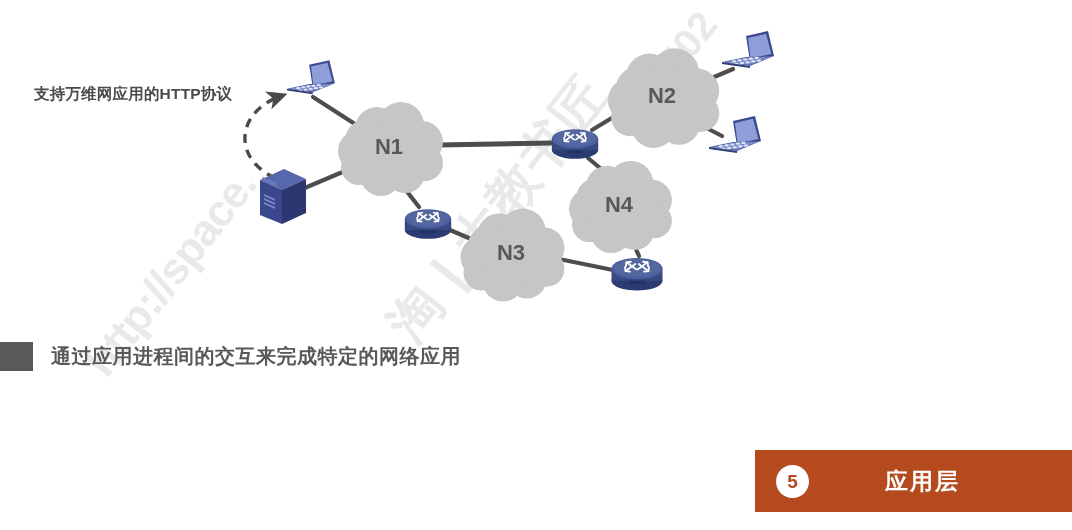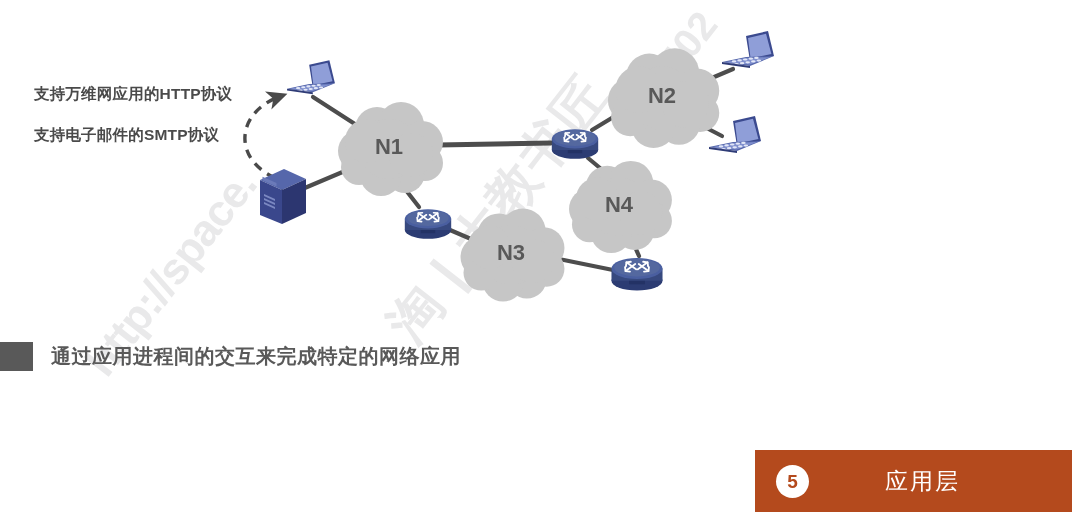--- a/index.html
+++ b/index.html
@@ -60,36 +60,35 @@
     position:absolute;left:755px;top:450px;width:317px;height:62px;
     background:#b44a1d;display:flex;align-items:center;
   }
   .banner-badge{
     margin-left:21px;width:33px;height:33px;border-radius:50%;
     background:#ffffff;color:#b44a1d;flex:none;
     display:flex;align-items:center;justify-content:center;
     font-size:19px;font-weight:700;line-height:1;
   }
   .banner-title{
-    margin-left:76px;color:#ffffff;font-size:23px;font-weight:400;
+    margin-left:76px;color:#ffffff;font-size:23px;font-weight:700;
     letter-spacing:2px;white-space:nowrap;
   }
 </style>
 </head>
 <body>
 
 <div id="slide">
 
   <div class="wm wm-url">http://space.</div>
   <div class="wm wm-cn">淘 | 大教书匠</div>
   <div class="wm wm-num">96402</div>
 
   <div class="proto-list">
     <div class="proto-line">支持万维网应用的HTTP协议</div>
-    <div class="proto-line">支持电子邮件的SMTP协议</div>
   </div>
 
   <svg id="net" viewBox="0 0 1072 330">
     <defs>
 
       <g id="cloudShape">
         <circle cx="-30" cy="4" r="21"></circle>
         <circle cx="-12" cy="-18" r="22"></circle>
         <circle cx="12" cy="-22" r="23"></circle>
         <circle cx="33" cy="-5" r="21"></circle>

